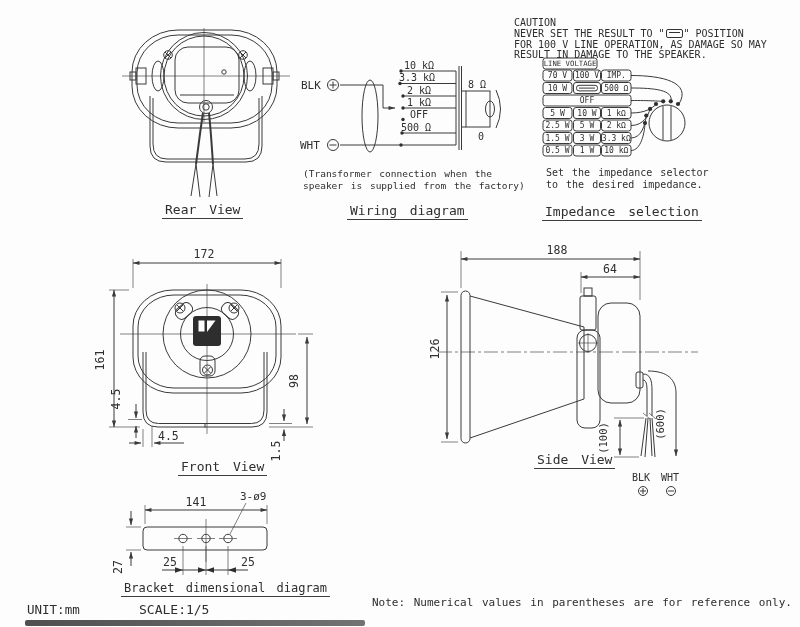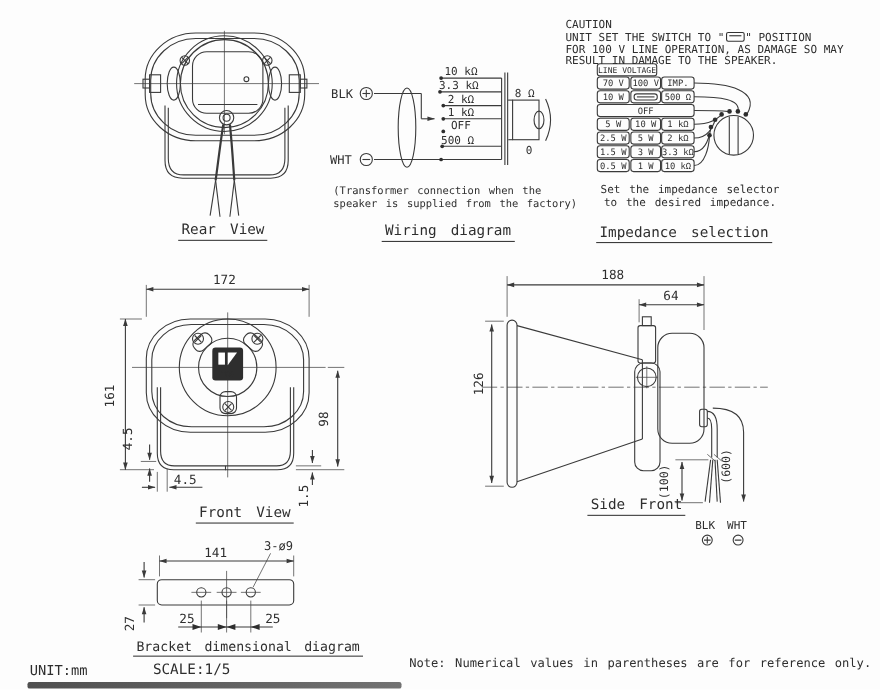--- a/index.html
+++ b/index.html
@@ -12,21 +12,21 @@
   .thick{stroke:#3a3a3a;fill:none;stroke-width:2;}
   .dk{fill:#2e2e2e;}
   .t8{font-size:8px;}
   .t75{font-size:7.3px;}
   .t10{font-size:10px;}
   .t105{font-size:10.5px;}
   .t11{font-size:11px;}
   .t12{font-size:11.5px;}
   .vtitle{position:absolute;font-size:13px;border-bottom:1.4px solid #3c3c3c;
           padding:0 3px 1px;white-space:nowrap;word-spacing:5px;}
-  .smalltext{position:absolute;font-size:10px;line-height:11.5px;word-spacing:2px;white-space:nowrap;text-align:center;}
+  .smalltext{position:absolute;font-size:10px;line-height:11.5px;word-spacing:2px;white-space:nowrap;}
   .caution{position:absolute;left:514px;top:18px;font-size:10px;line-height:10.8px;white-space:nowrap;}
   .sw-icon{display:inline-block;width:15px;height:7px;border:1px solid #333;border-radius:2px;
            position:relative;vertical-align:-1px;margin:0 1px;}
   .sw-icon::after{content:"";position:absolute;left:2px;right:2px;top:2.5px;border-top:1px solid #333;}
   .scanbar{position:absolute;left:25px;top:620px;width:340px;height:6px;border-radius:2px;
            background:linear-gradient(90deg,rgba(70,70,70,.95),rgba(90,90,90,.85));}
 </style>
 </head>
 <body>
 
@@ -375,40 +375,40 @@
           <line class="thin" x1="141" y1="550" x2="126" y2="550"></line>
       <line class="ln" x1="131" y1="511" x2="131" y2="525" marker-end="url(#ar)"></line>
       <line class="ln" x1="131" y1="566" x2="131" y2="552" marker-end="url(#ar)"></line>
       <text class="t12" text-anchor="middle" transform="rotate(-90 122 567)" x="122" y="567">27</text>
     </g>
   </g>
 </svg>
 
 <div class="caution">
   <div>CAUTION</div>
-  <div><span>UNIT SET THE SWITCH TO "</span><span class="sw-icon"></span><span>" POSITION</span></div>
+  <div><span>NEVER SET THE RESULT TO "</span><span class="sw-icon"></span><span>" POSITION</span></div>
   <div>FOR 100 V LINE OPERATION, AS DAMAGE SO MAY</div>
   <div>RESULT IN DAMAGE TO THE SPEAKER.</div>
 </div>
 
 <div class="smalltext" style="left:303px;top:168px;width:210px;text-align:left;font-size:9.5px;">
   <div>(Transformer connection when the</div>
   <div>speaker is supplied from the factory)</div>
 </div>
 
 <div class="smalltext" style="left:546px;top:167px;">
   <div>Set the impedance selector</div>
   <div>to the desired impedance.</div>
 </div>
 
 <div class="vtitle" style="left:162px;top:202px;">Rear View</div>
 <div class="vtitle" style="left:347px;top:203px;">Wiring diagram</div>
 <div class="vtitle" style="left:542px;top:204px;">Impedance selection</div>
 <div class="vtitle" style="left:178px;top:459px;">Front View</div>
-<div class="vtitle" style="left:534px;top:452px;">Side Front</div>
+<div class="vtitle" style="left:534px;top:452px;">Side View</div>
 <div class="vtitle" style="left:121px;top:581px;font-size:12px;word-spacing:4px;">Bracket dimensional diagram</div>
 
 <div class="abs" style="left:27px;top:602px;font-size:12.5px;text-align:right;">UNIT:mm</div>
 <div class="abs" style="left:106px;top:602px;font-size:13px;margin-left:33px;">SCALE:1/5</div>
 <div class="abs" style="left:344px;top:596px;font-size:11px;word-spacing:2px;white-space:nowrap;padding-left:28px;">Note: Numerical values in parentheses are for reference only.</div>
 
 <div class="scanbar"></div>
 
 </div>
 

